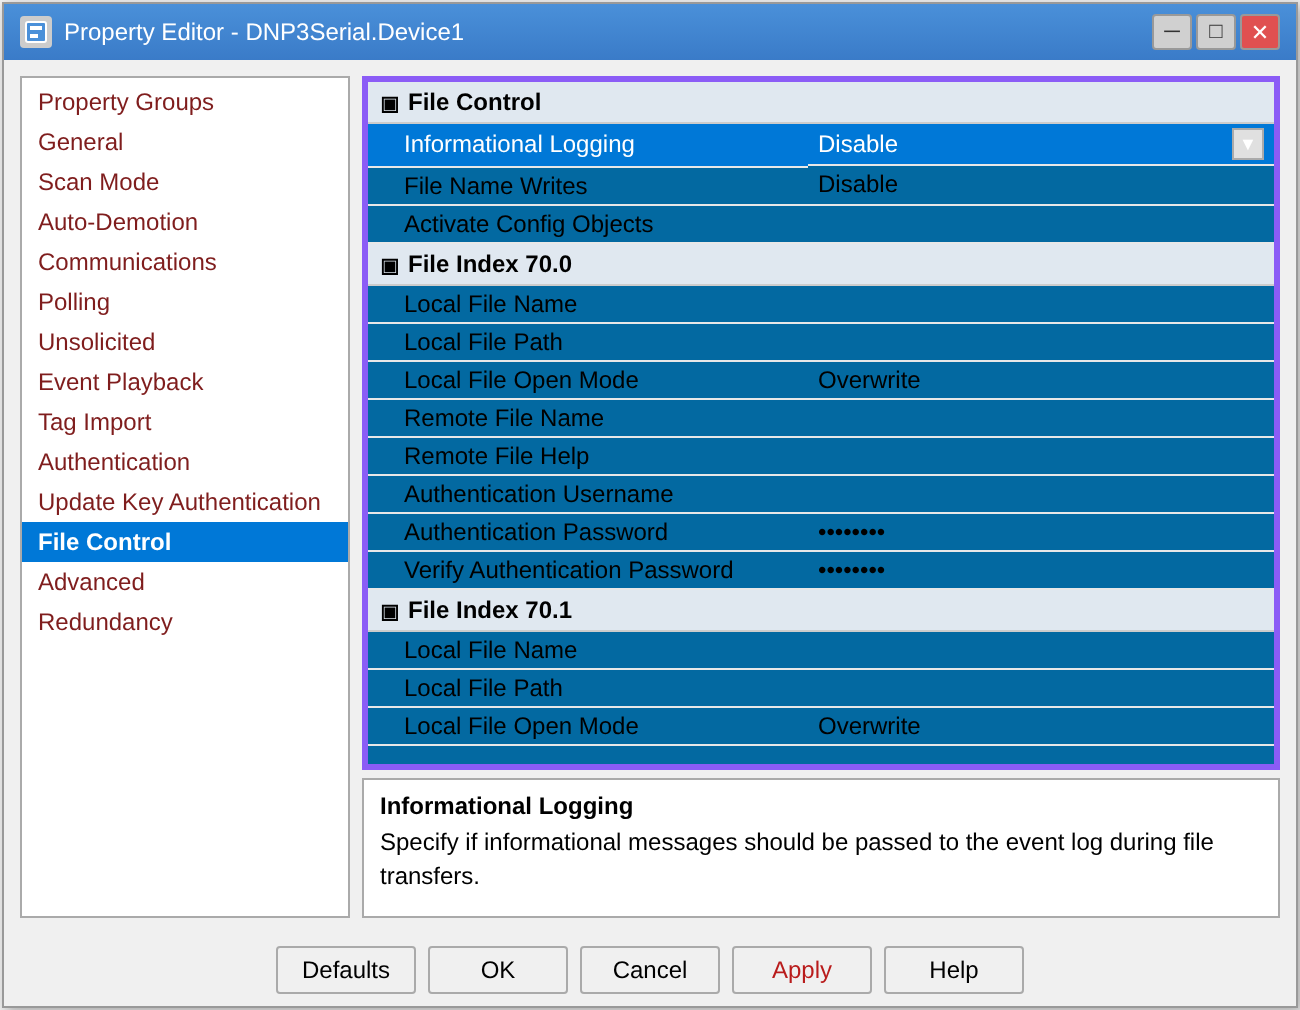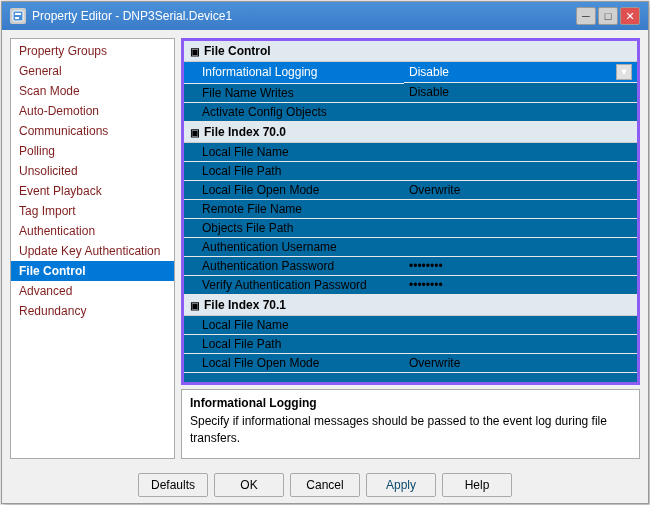--- a/index.html
+++ b/index.html
@@ -194,21 +194,21 @@
       background: #f0f0f0;
       border: 1px solid #aaa;
       border-radius: 2px;
       font-size: 12px;
       cursor: pointer;
       display: flex;
       align-items: center;
       justify-content: center;
     }
     .btn.disabled {
-      color: #0c4a6e;
+      color: #b91c1c;
       cursor: default;
     }
   </style>
 </head>
 <body>
 
 <div class="window">
 
   <div class="title-bar">
     <div class="title-bar-left">
@@ -283,21 +283,21 @@
               </tr>
               <tr class="data-row">
                 <td>Local File Open Mode</td>
                 <td>Overwrite</td>
               </tr>
               <tr class="data-row">
                 <td>Remote File Name</td>
                 <td></td>
               </tr>
               <tr class="data-row">
-                <td>Objects File Path</td>
+                <td>Remote File Help</td>
                 <td></td>
               </tr>
               <tr class="data-row">
                 <td>Authentication Username</td>
                 <td></td>
               </tr>
               <tr class="data-row">
                 <td>Authentication Password</td>
                 <td>••••••••</td>
               </tr>

